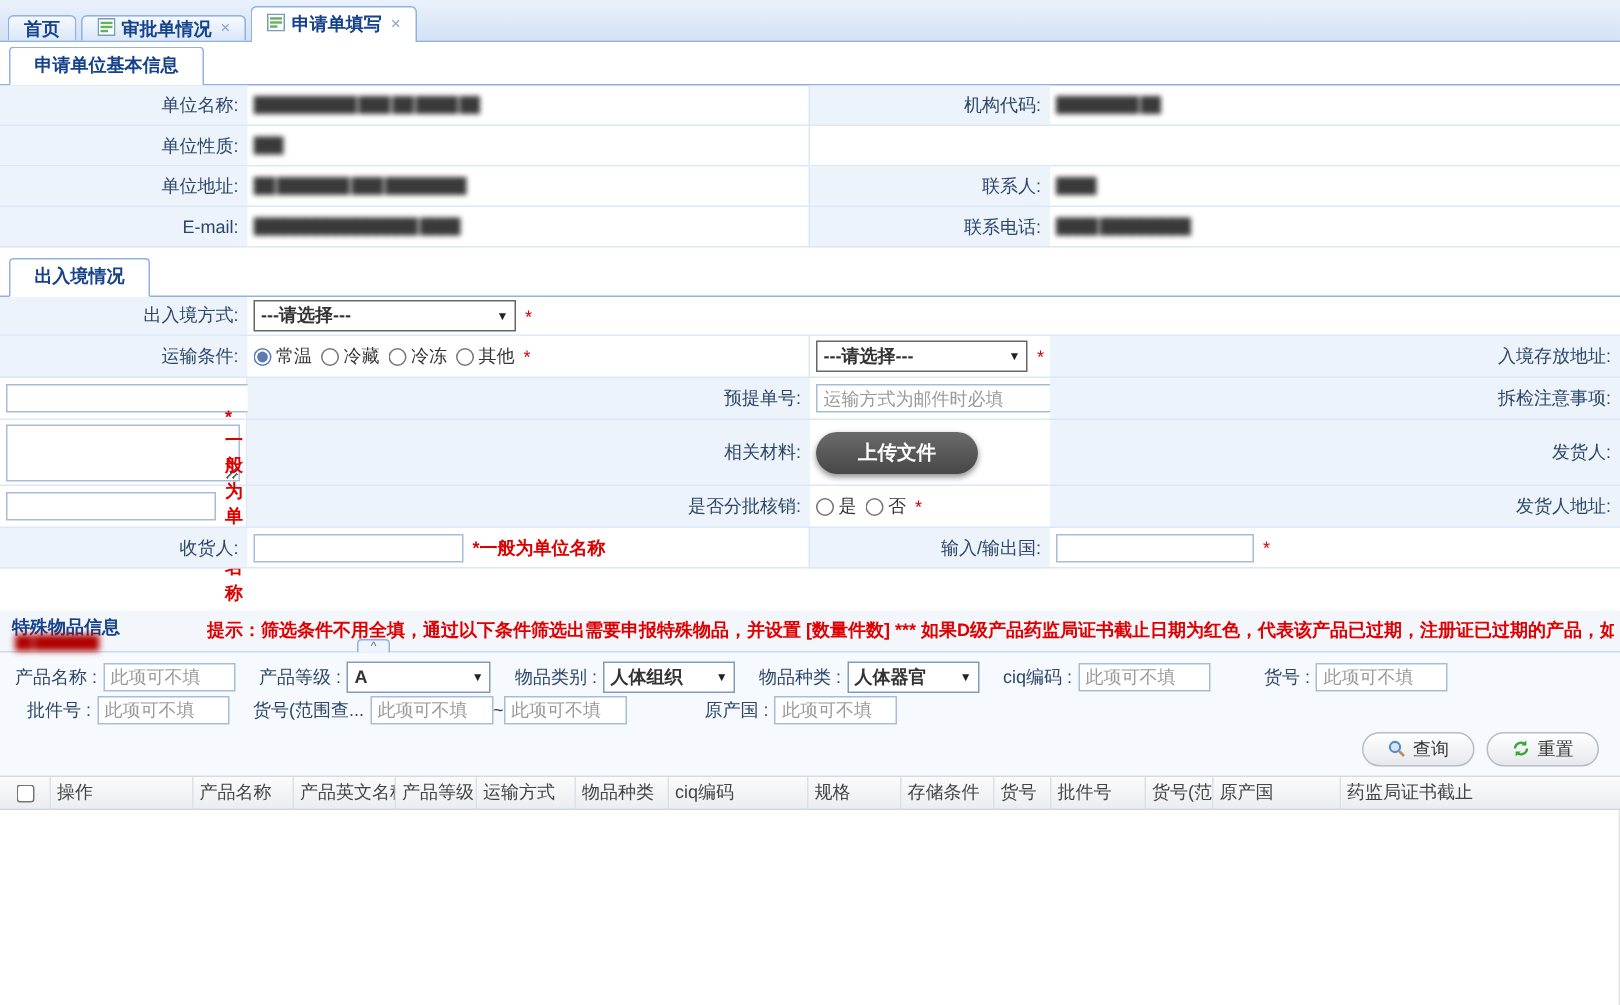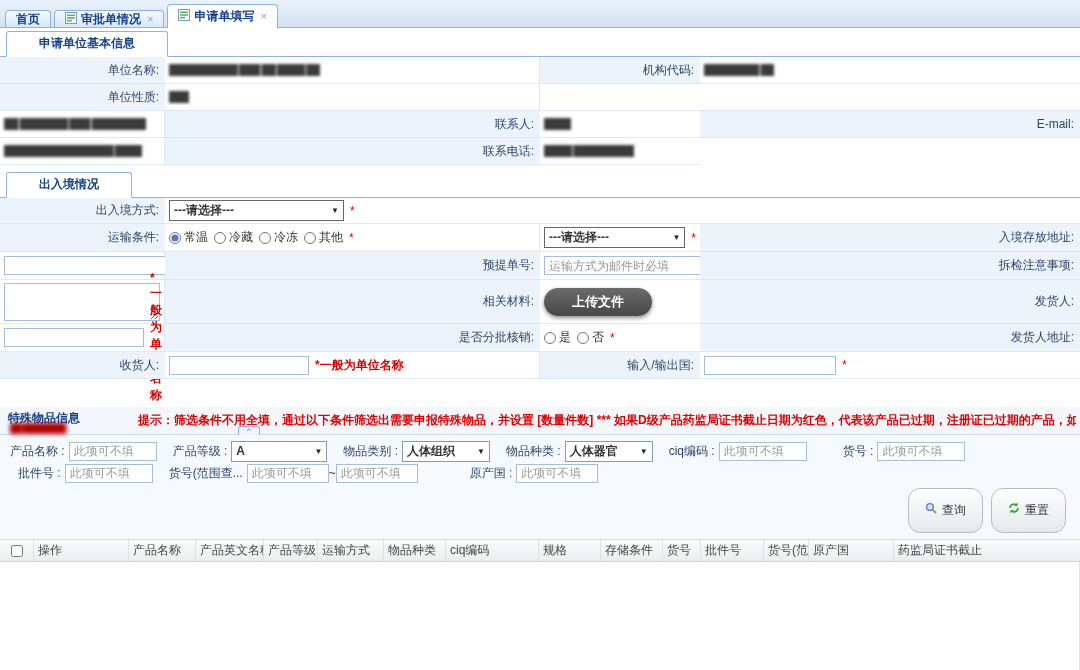--- a/index.html
+++ b/index.html
@@ -11,21 +11,21 @@
     background:linear-gradient(#eaf2fc,#d3e2f4); border-bottom:1px solid #8db2e3; }
   .wtab { display:flex; align-items:center; gap:4px; height:17px; padding:0 10px;
     border:1px solid #8db2e3; border-bottom:none; border-radius:4px 4px 0 0;
     background:linear-gradient(#f6faff,#d9e7f8); color:#15428b; font-weight:bold; cursor:pointer; }
   .wtab.active { background:#fff; height:24px; margin-bottom:-1px;font-family:Liberation Mono, monospace; }
   .wtab .x { color:#8aa0bd; font-weight:normal; margin-left:2px; font-size:11px; }
 
   
   .sec-tabbar { border-bottom:1px solid #8db2e3; padding:3px 0 0 6px; background:#fff; }
   .sec-tab { display:inline-block; border:1px solid #8db2e3; border-bottom:1px solid #fff;
-    margin-bottom:-1px; background:#fff; border-radius:3px 3px 0 0; padding:3px 32px 4px;
+    margin-bottom:-1px; background:#fff; border-radius:3px 3px 0 0; padding:3px 16px 4px;
     color:#15428b; font-weight:bold; }
   .mt { margin-top:4px; }
 
   
   .fgrid { display:grid; grid-template-columns:165px 375px 160px 380px; }
   .cell { display:flex; align-items:center; border-bottom:1px solid #dce8f6; padding:2px 4px; gap:6px; }
   .lbl { background:#edf3fb; justify-content:flex-end; padding-right:6px; color:#2d4668; }
   .vdiv { border-right:1px solid #dce8f6; }
   .span3 { grid-column:2 / 5; }
   .span34 { grid-column:3 / 5; }
@@ -61,22 +61,22 @@
     border:1px solid #8db2e3; border-bottom:none; border-radius:3px 3px 0 0; background:#eef4fb;
     font-size:8px; line-height:7px; text-align:center; color:#567; cursor:pointer; }
 
   .filters { background:#f6f9fd; padding:5px 8px 2px; }
   .frow { display:flex; align-items:center; height:22px; }
   .flbl { color:#2d4668; margin:0 4px 0 16px; }
   .fin { width:88px; }
   .fsel { border:1px solid #7f9db9; }
   .btnrow { display:flex; justify-content:flex-end; align-items:center; gap:8px;
     background:#f6f9fd; padding:2px 14px 6px; }
-  .pill { display:inline-flex; align-items:flex-start; gap:5px; border:1px solid #b7bcc6;
-    border-radius:12px; background:linear-gradient(#ffffff,#e6e8ec); padding:13px 16px;
+  .pill { display:inline-flex; align-items:flex-end; gap:5px; border:1px solid #b7bcc6;
+    border-radius:12px; background:linear-gradient(#ffffff,#e6e8ec); padding:2px 16px;
     font-family:inherit; font-size:12px; color:#333; cursor:pointer; }
 
   
   .thead { display:grid; height:23px;
     grid-template-columns:34px 95px 67px 68px 54px 66px 62px 93px 62px 62px 38px 63px 45px 85px 1fr;
     background:linear-gradient(#fafbfc,#ebedf0); border-top:1px solid #d5dbe4; border-bottom:1px solid #cfd5de; }
   .th { display:flex; align-items:center; padding:0 4px; border-right:1px solid #dde1e7;
     color:#444; white-space:nowrap; overflow:hidden; }
   .th:last-child { border-right:none; }
   .tbody { height:147px; background:#fff; border-right:1px solid #e4e4e4; }
@@ -122,20 +122,21 @@
   <div class="cell">
       <span class="redact">████████ ██</span>
     </div>
 
   <div class="cell lbl">单位性质:</div>
   <div class="cell vdiv">
       <span class="redact">███</span>
     </div>
   <div class="cell span34"></div>
 
+  <div class="cell lbl">单位地址:</div>
   <div class="cell vdiv">
       <span class="redact">██ ███████ ███ ████████</span>
     </div>
   <div class="cell lbl">联系人:</div>
   <div class="cell">
       <span class="redact">████</span>
     </div>
 
   <div class="cell lbl">E-mail:</div>
   <div class="cell vdiv">

